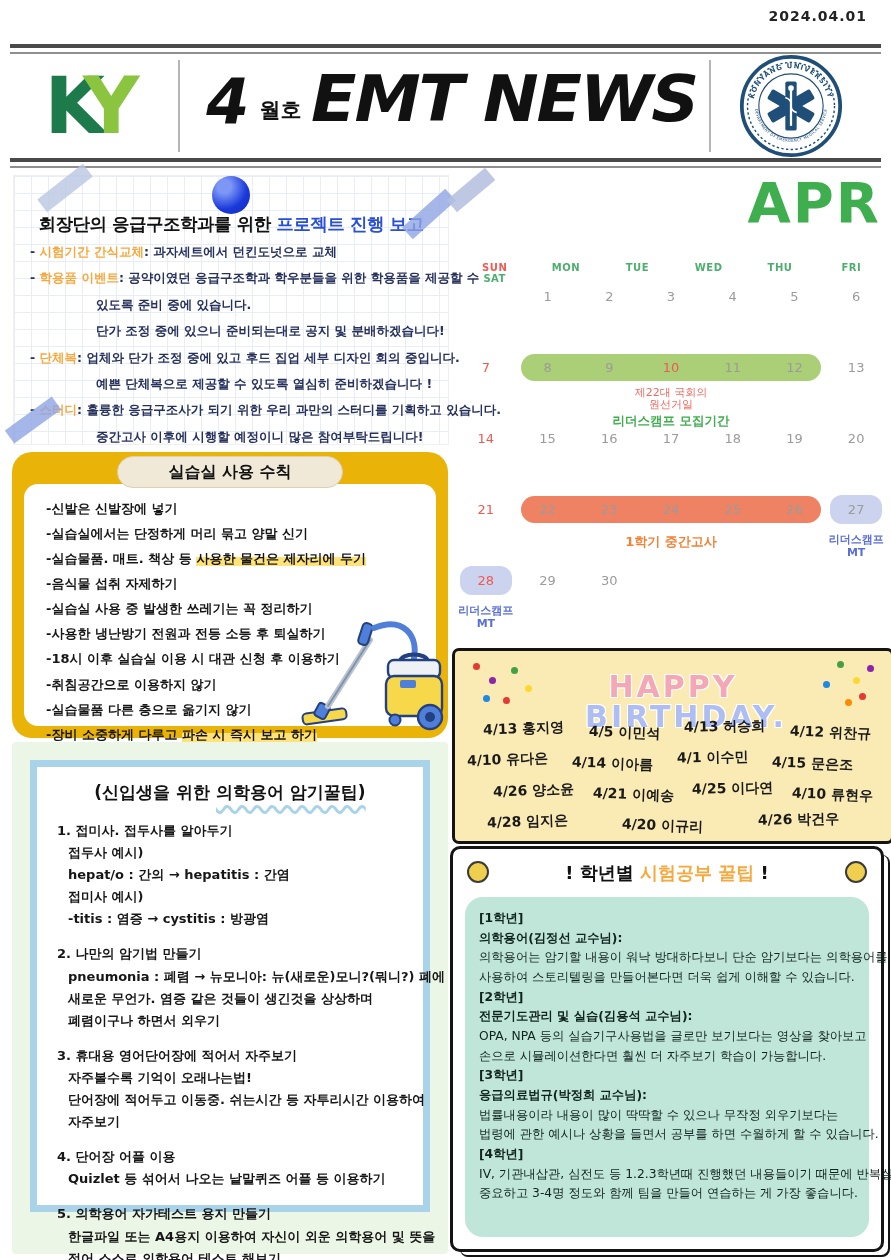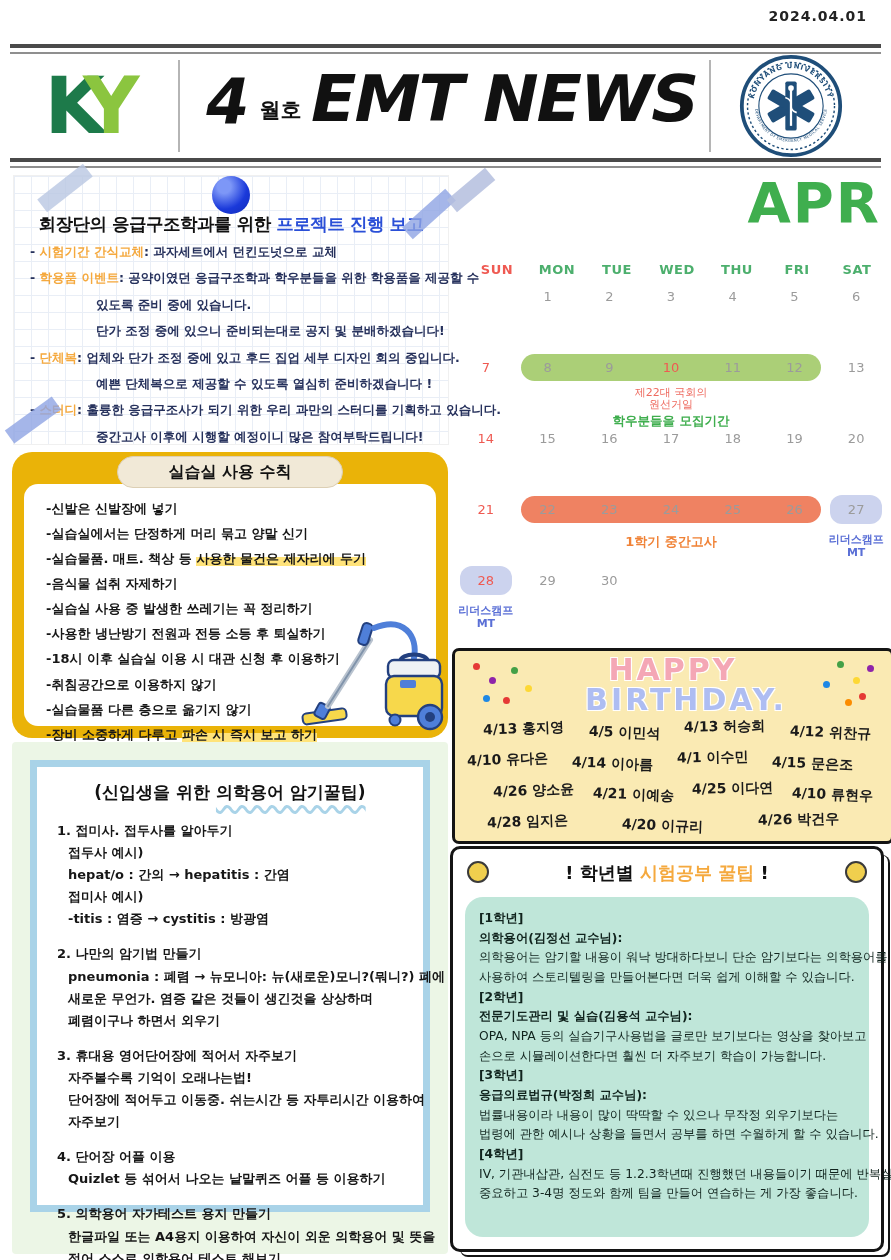--- a/index.html
+++ b/index.html
@@ -39,22 +39,22 @@
   .project-title .blue{color:#2a4fd7;}
   .project-items{position:absolute;top:66px;left:16px;right:6px;font-size:12.5px;font-weight:700;
     line-height:1.55;color:#26315c;}
   .project-items .line{white-space:nowrap;margin-bottom:7px;}
   .project-items .kw{color:#f5a93e;}
   .project-items .cont{padding-left:66px;}
 
   
   .calendar{position:absolute;left:455px;top:176px;width:432px;height:470px;}
   .cal-month{position:absolute;top:-6px;right:6px;font-size:56px;font-weight:900;color:#3fae4e;letter-spacing:2px;}
-  .cal-headers{position:absolute;top:86px;left:12px;right:0;display:grid;grid-template-columns:repeat(7,1fr);
-    font-size:13px;font-weight:800;color:#4caf6d;text-align:center;letter-spacing:.5px;}
+  .cal-headers{position:absolute;top:86px;left:4px;right:0;display:grid;grid-template-columns:repeat(6,1fr);
+    font-size:10px;font-weight:800;color:#4caf6d;text-align:center;letter-spacing:.5px;}
   .cal-headers .red{color:#ef5a52;}
   .cal-weeks{position:absolute;top:112px;left:0;right:0;}
   .cal-week{position:relative;height:71px;}
   .cal-week .days{position:relative;display:grid;grid-template-columns:repeat(7,1fr);z-index:1;}
   .cal-week .day{text-align:center;font-size:13px;color:#9b9b9b;line-height:18px;}
   .cal-week .day.red{color:#ef5a52;}
   .band{position:absolute;top:-5px;height:27px;border-radius:14px;z-index:0;}
   .cellhl{position:absolute;top:-6px;height:29px;border-radius:12px;z-index:0;}
   .cal-label{position:absolute;z-index:1;text-align:center;white-space:pre-line;}
   .cal-label.center{left:0;width:100%;}
@@ -70,21 +70,21 @@
     background:#f1e9d7;border:1px solid #dccfb4;border-radius:16px;display:flex;align-items:center;justify-content:center;
     font-size:16px;font-weight:900;z-index:2;}
   .rules-list{position:absolute;left:34px;top:44px;right:20px;font-size:13px;font-weight:800;line-height:1.93;color:#161616;}
   .rules-list .rule-line{white-space:nowrap;}
   .rules-list .hl{background:linear-gradient(transparent 38%,#ffe37a 38%);}
   .vacuum{position:absolute;right:4px;bottom:6px;z-index:1;}
 
   
   .bday{position:absolute;left:452px;top:648px;width:436px;height:190px;background:#faeab3;
     border:3px solid #141414;border-radius:7px;}
-  .bday-head{position:absolute;top:4px;left:0;width:100%;text-align:center;font-weight:900;letter-spacing:3px;line-height:1.0;}
+  .bday-head{position:absolute;top:21px;left:0;width:100%;text-align:center;font-weight:900;letter-spacing:3px;line-height:1.0;}
   .bday-happy{font-size:30px;color:#f4a7b5;text-shadow:1px 1px 0 #fff,-1px -1px 0 #fff,1px -1px 0 #fff,-1px 1px 0 #fff;}
   .bday-birth{font-size:30px;color:#aebdf2;text-shadow:1px 1px 0 #fff,-1px -1px 0 #fff,1px -1px 0 #fff,-1px 1px 0 #fff;margin-left:26px;}
   .bday-rows{position:absolute;left:12px;right:12px;top:62px;}
   .bday-row{display:flex;justify-content:space-between;height:31px;align-items:center;font-size:14px;font-weight:700;color:#1a1a1a;}
   .bday-row.r1{padding:0 8px 0 16px;}
   .bday-row.r2{padding:0 26px 0 0;}
   .bday-row.r3{padding:0 6px 0 26px;}
   .bday-row.r4{padding:0 40px 0 20px;}
   .bday-name{transform:rotate(-2deg);}
   .bday-row .bday-name:nth-child(2n){transform:rotate(2deg) translateY(4px);}
@@ -212,21 +212,21 @@
             <span class="day red">7</span>
             <span class="day">8</span>
             <span class="day">9</span>
             <span class="day red">10</span>
             <span class="day">11</span>
             <span class="day">12</span>
             <span class="day">13</span>
           </div>
           <div class="cal-label red center" style="top: 28px;">제22대 국회의
 원선거일</div>
-          <div class="cal-label green center" style="top: 54px;">학우분들을 모집기간</div>
+          <div class="cal-label green center" style="top: 54px;">리더스캠프 모집기간</div>
         </div>
         <div class="cal-week">
           <div class="days">
             <span class="day red">14</span>
             <span class="day">15</span>
             <span class="day">16</span>
             <span class="day">17</span>
             <span class="day">18</span>
             <span class="day">19</span>
             <span class="day">20</span>

